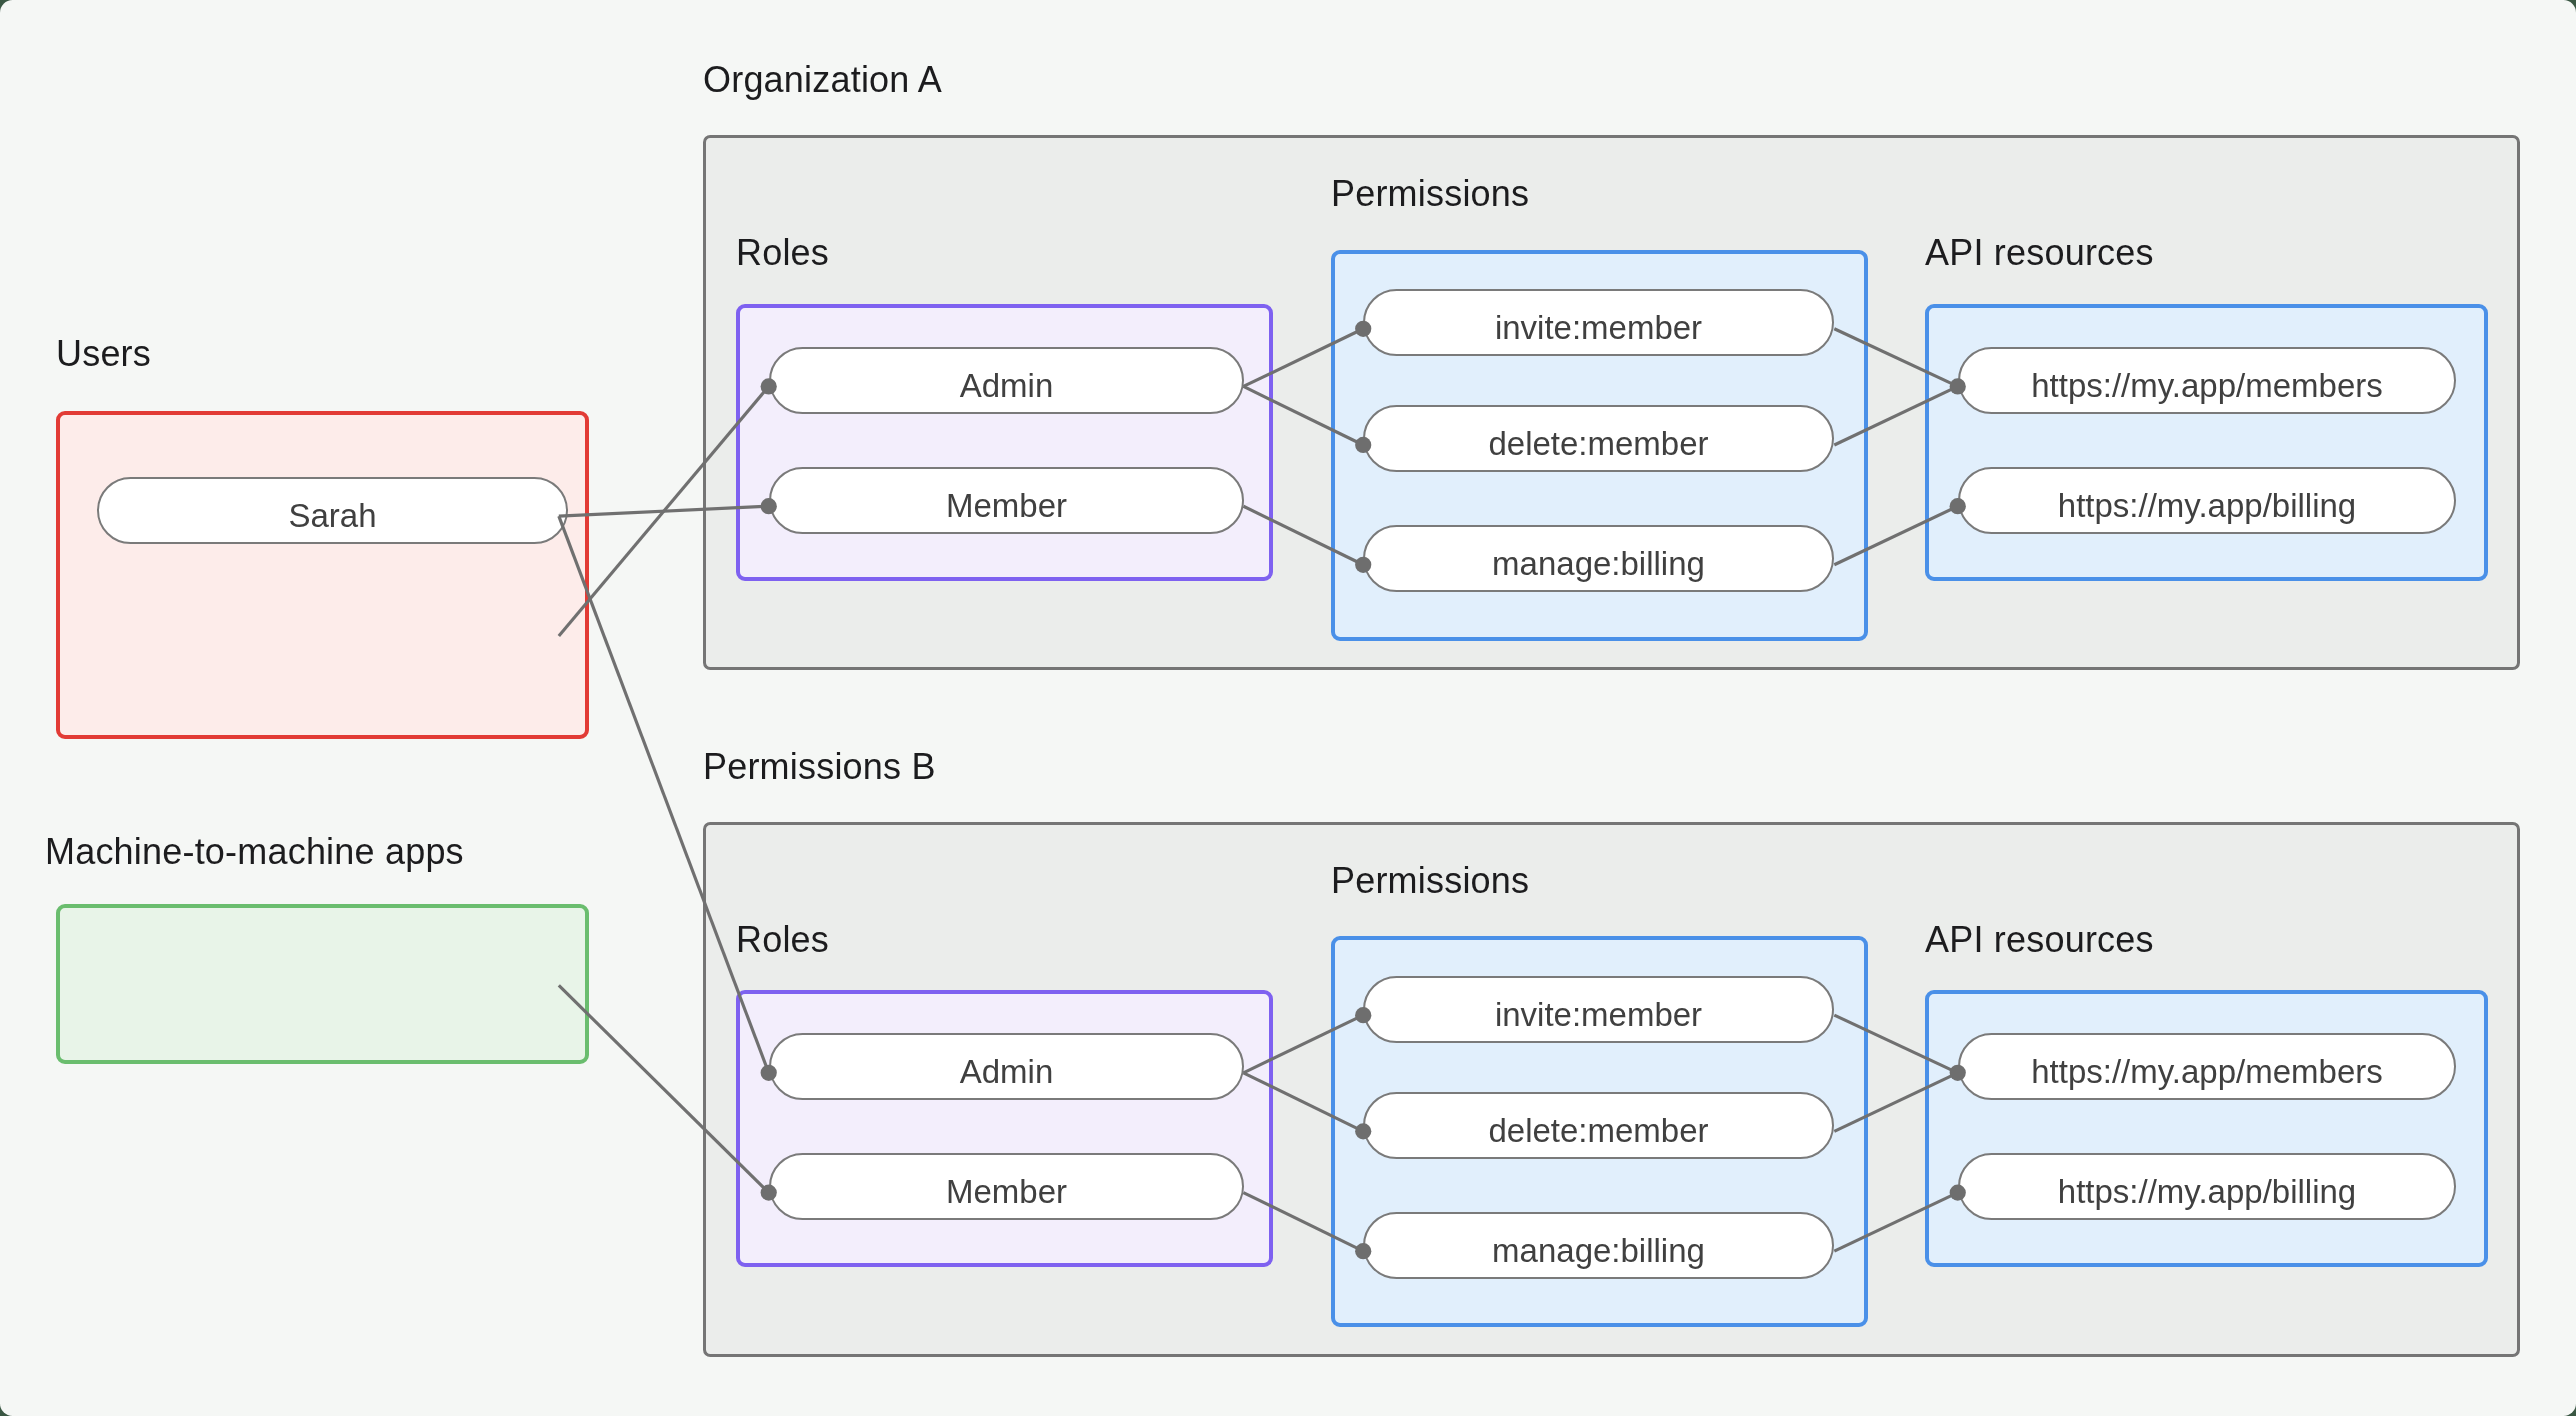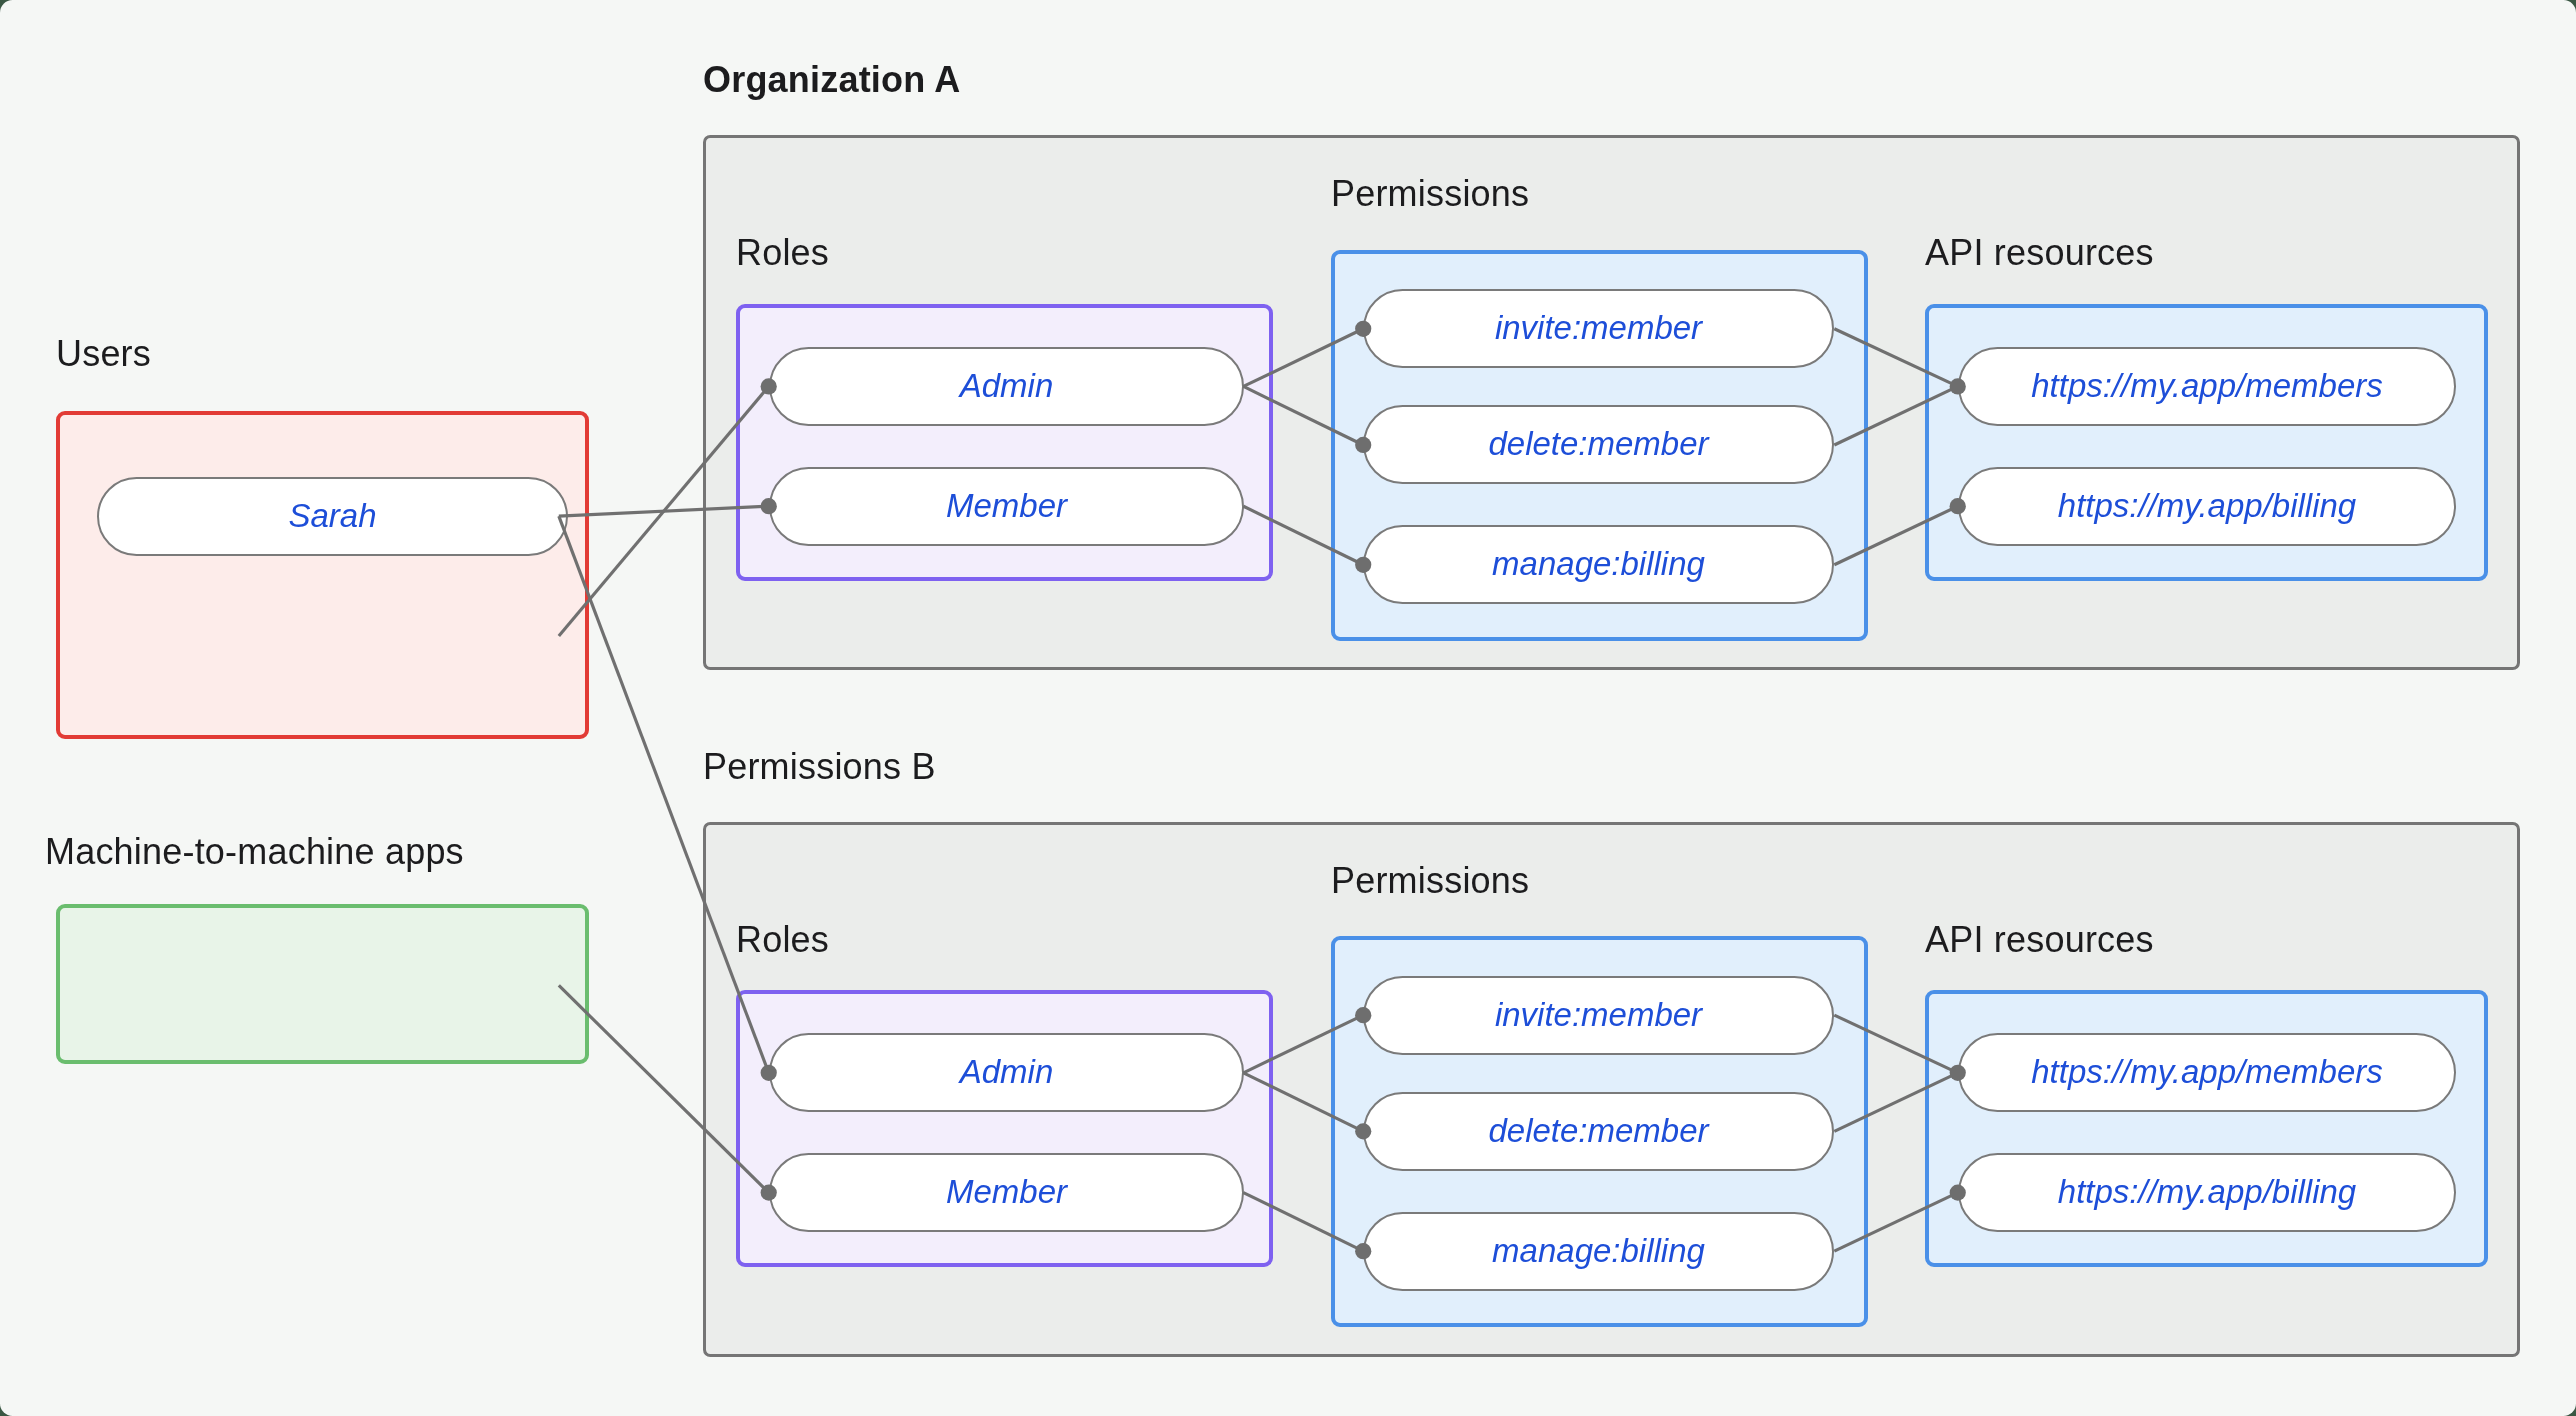--- a/index.html
+++ b/index.html
@@ -44,30 +44,29 @@
     border-radius: 7.2px;
     background: #ebedeb;
   }
   .users-box   { border: 4.5px solid #e23b35; background: #fdecea; }
   .m2m-box     { border: 4.5px solid #6abd6e; background: #e8f4e8; }
   .roles-box   { border: 4.5px solid #7e61f0; background: #f3eefc; }
   .blue-box    { border: 4.5px solid #4a90e8; background: #e1effc; }
   .pill {
     position: absolute;
     box-sizing: border-box;
-    height: 79px;
+    height: 67px;
     background: #ffffff;
     border: 2.7px solid #7a7a7a;
     border-radius: 40px;
     text-align: center;
     line-height: 74px;
     font-size: 33px;
-    color: #1d4ed8;
+    color: #404040;
     white-space: nowrap;
-    font-style: italic;
   }
   #edges-layer {
     position: absolute;
     left: 0;
     top: 0;
     width: 2576px;
     height: 1416px;
     pointer-events: none;
   }
   #edges-layer line { stroke: #707070; stroke-width: 3.5; }
@@ -83,21 +82,21 @@
   <div class="box users-box" style="left:56px; top:411px; width:533px; height:328px;"></div>
 
   <div class="pill" style="left:97px; top:477px; width:471px;">Sarah</div>
 
 
   <div class="group-label" style="left:45px; top:831px;">Machine-to-machine apps</div>
 
   <div class="box m2m-box" style="left:56px; top:904px; width:533px; height:160px;"></div>
 
 
-  <div class="group-label" style="left:703px; top:59px;font-weight:bold;">Organization A</div>
+  <div class="group-label" style="left:703px; top:59px;">Organization A</div>
 
   <div class="org-box" style="left:703px; top:135px; width:1817px; height:535px;"></div>
 
   <div class="section-label" style="left:736px; top:232px;">Roles</div>
 
   <div class="box roles-box" style="left:736px; top:304px; width:537px; height:277px;"></div>
 
   <div class="pill" style="left:769px; top:347px; width:475px;">Admin</div>
 
   <div class="pill" style="left:769px; top:467px; width:475px;">Member</div>

